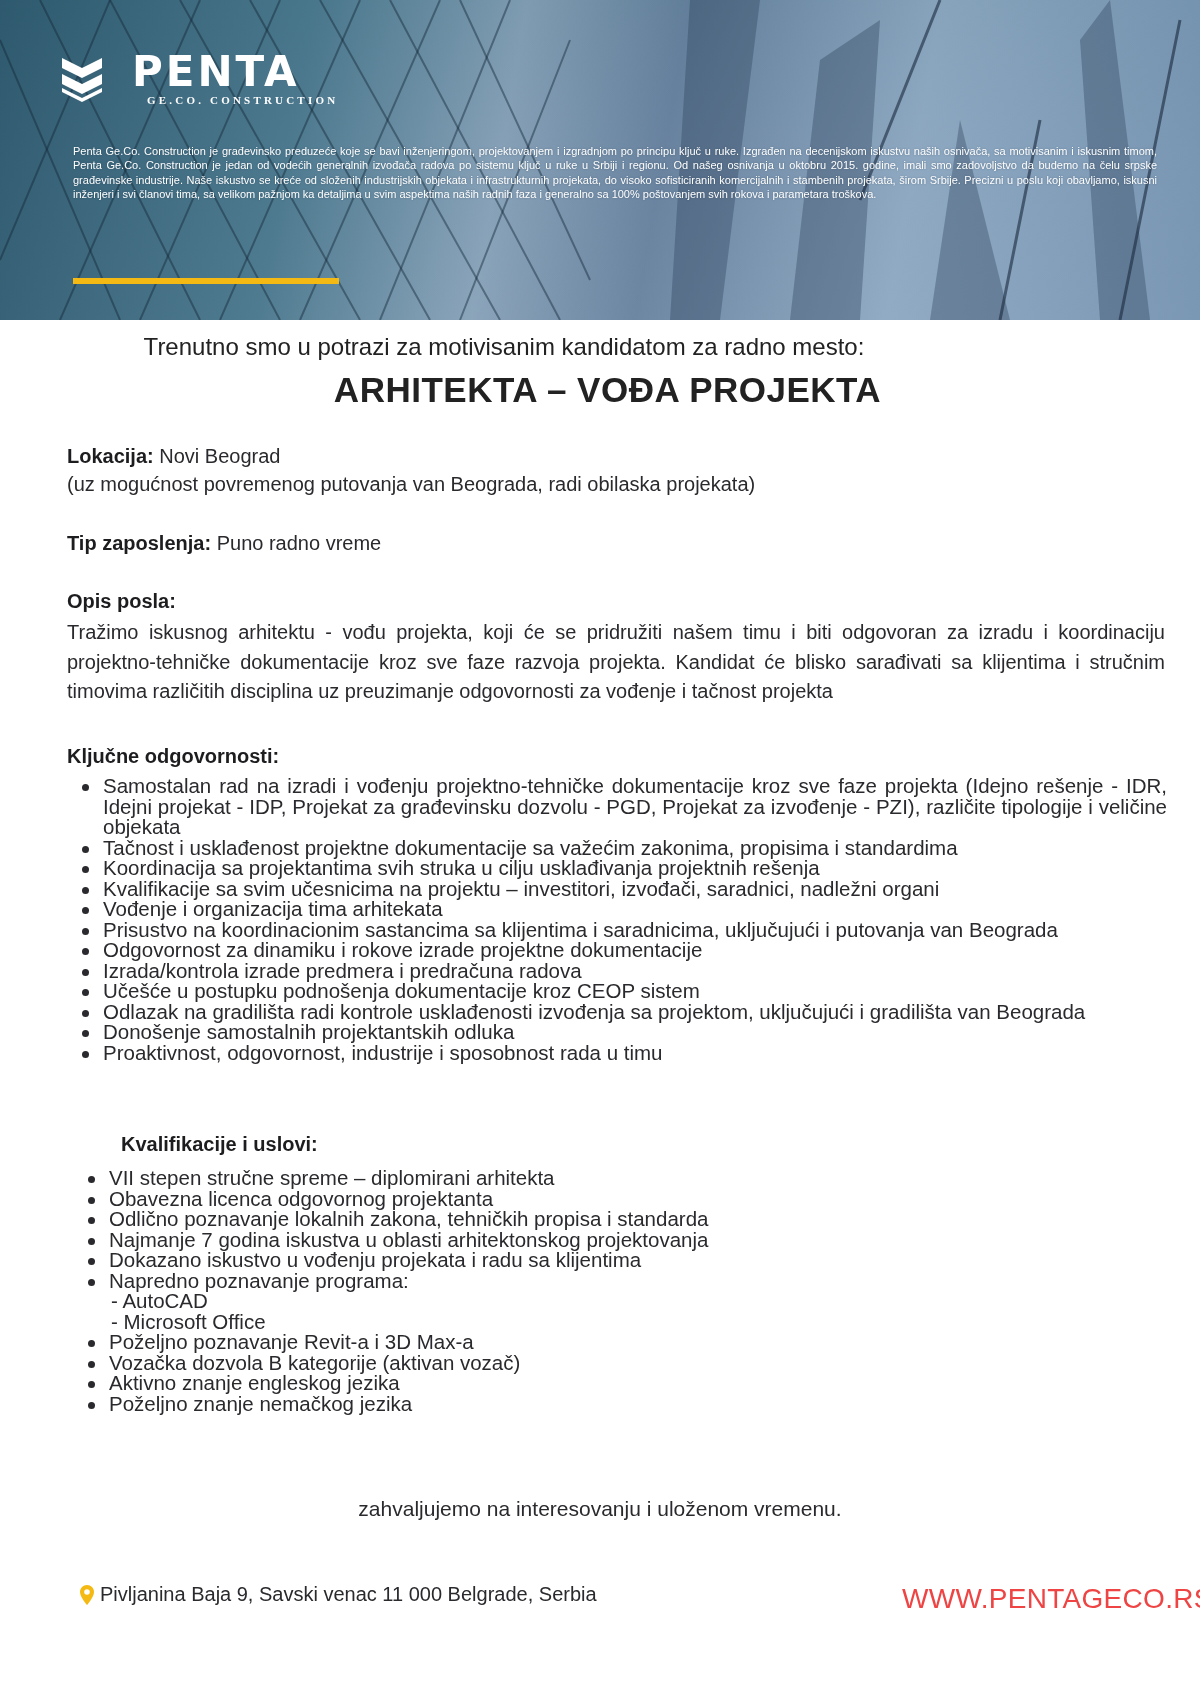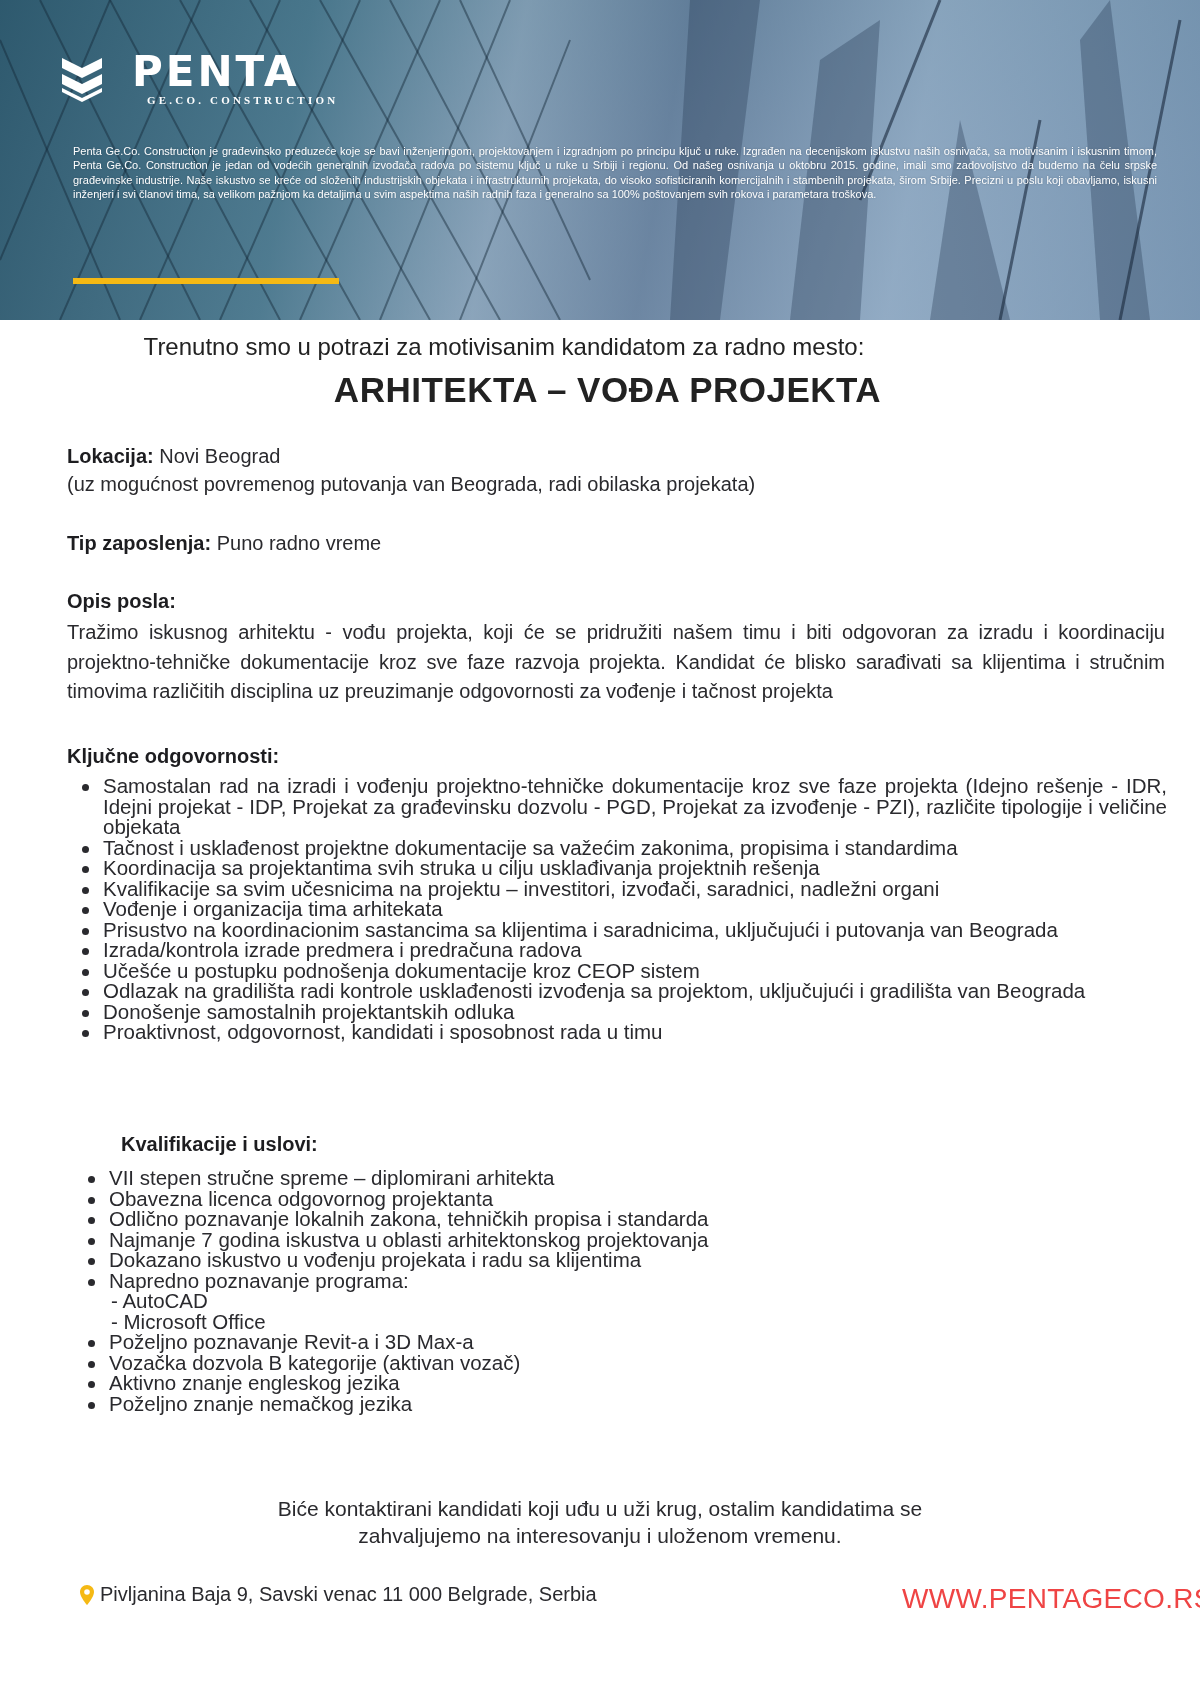--- a/index.html
+++ b/index.html
@@ -108,25 +108,26 @@
 <p class="opis-text">Tražimo iskusnog arhitektu - vođu projekta, koji će se pridružiti našem timu i biti odgovoran za izradu i koordinaciju projektno-tehničke dokumentacije kroz sve faze razvoja projekta. Kandidat će blisko sarađivati sa klijentima i stručnim timovima različitih disciplina uz preuzimanje odgovornosti za vođenje i tačnost projekta</p>
 
 <h2 class="section-head kljucne-head">Ključne odgovornosti:</h2>
 <ul class="bullets kljucne-list">
   <li>Samostalan rad na izradi i vođenju projektno-tehničke dokumentacije kroz sve faze projekta (Idejno rešenje - IDR, Idejni projekat - IDP, Projekat za građevinsku dozvolu - PGD, Projekat za izvođenje - PZI), različite tipologije i veličine objekata</li>
   <li>Tačnost i usklađenost projektne dokumentacije sa važećim zakonima, propisima i standardima</li>
   <li>Koordinacija sa projektantima svih struka u cilju usklađivanja projektnih rešenja</li>
   <li>Kvalifikacije sa svim učesnicima na projektu – investitori, izvođači, saradnici, nadležni organi</li>
   <li>Vođenje i organizacija tima arhitekata</li>
   <li>Prisustvo na koordinacionim sastancima sa klijentima i saradnicima, uključujući i putovanja van Beograda</li>
+  <li>Odgovornost za dinamiku i rokove izrade projektne dokumentacije</li>
   <li>Izrada/kontrola izrade predmera i predračuna radova</li>
   <li>Učešće u postupku podnošenja dokumentacije kroz CEOP sistem</li>
   <li>Odlazak na gradilišta radi kontrole usklađenosti izvođenja sa projektom, uključujući i gradilišta van Beograda</li>
   <li>Donošenje samostalnih projektantskih odluka</li>
-  <li>Proaktivnost, odgovornost, kandidati i sposobnost rada u timu</li>
+  <li>Proaktivnost, odgovornost, industrije i sposobnost rada u timu</li>
 </ul>
 
 <h2 class="section-head kval-head">Kvalifikacije i uslovi:</h2>
 <ul class="bullets kval-list">
   <li>VII stepen stručne spreme – diplomirani arhitekta</li>
   <li>Obavezna licenca odgovornog projektanta</li>
   <li>Odlično poznavanje lokalnih zakona, tehničkih propisa i standarda</li>
   <li>Najmanje 7 godina iskustva u oblasti arhitektonskog projektovanja</li>
   <li>Dokazano iskustvo u vođenju projekata i radu sa klijentima</li>
   <li>
@@ -134,21 +135,20 @@
     <span class="sub">- AutoCAD</span>
     <span class="sub">- Microsoft Office</span>
   </li>
   <li>Poželjno poznavanje Revit-a i 3D Max-a</li>
   <li>Vozačka dozvola B kategorije (aktivan vozač)</li>
   <li>Aktivno znanje engleskog jezika</li>
   <li>Poželjno znanje nemačkog jezika</li>
 </ul>
 
 <div class="closing">
-  <p>Biće kontaktirani kandidati koji uđu u uži krug, ostalim kandidatima se</p>
   <p>zahvaljujemo na interesovanju i uloženom vremenu.</p>
 </div>
 
 <div class="footer-addr">
   <svg class="pin" viewBox="0 0 14 20">
     <path d="M7,0 C3.1,0 0,3.1 0,7 C0,12 7,20 7,20 C7,20 14,12 14,7 C14,3.1 10.9,0 7,0 Z" fill="#f5b914"></path>
     <circle cx="7" cy="7" r="2.8" fill="#ffffff"></circle>
   </svg>
   <span>Pivljanina Baja 9, Savski venac 11 000 Belgrade, Serbia</span>
 </div>

